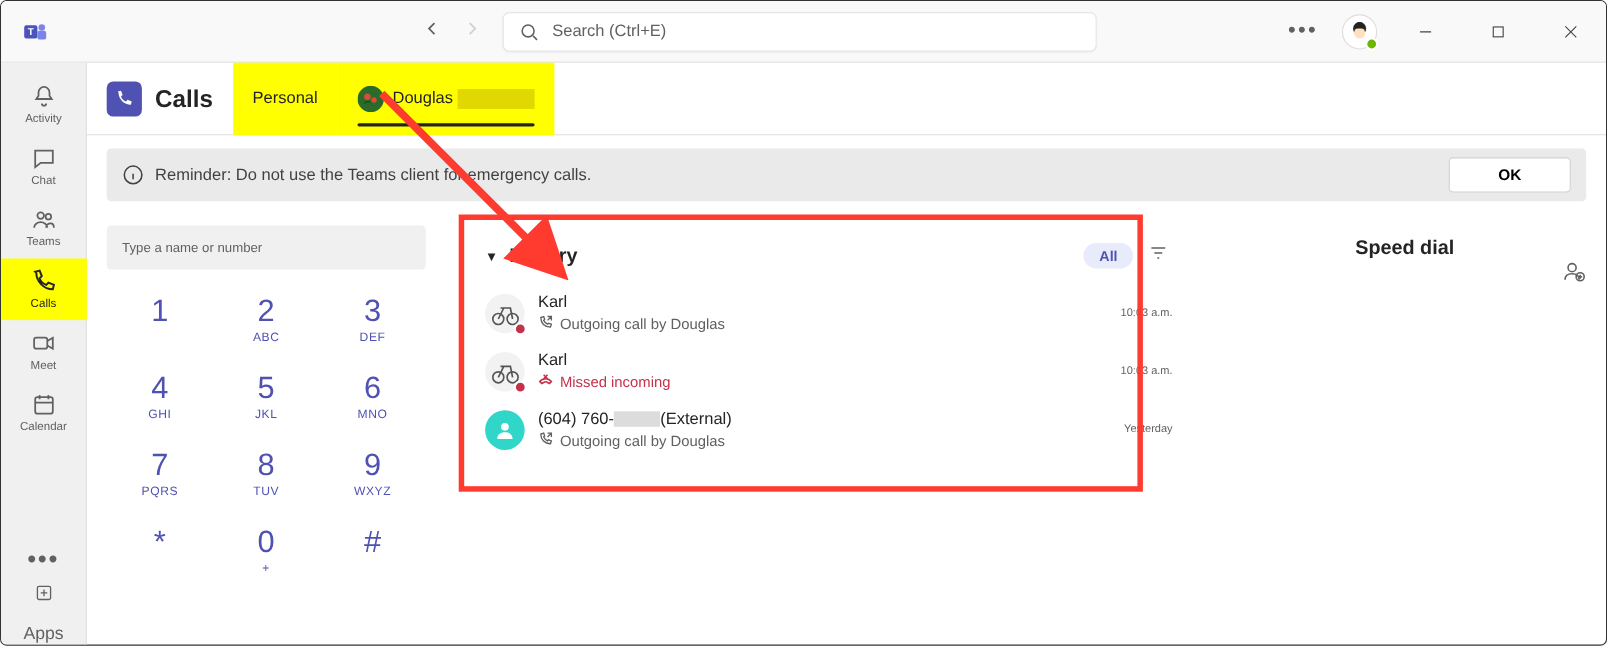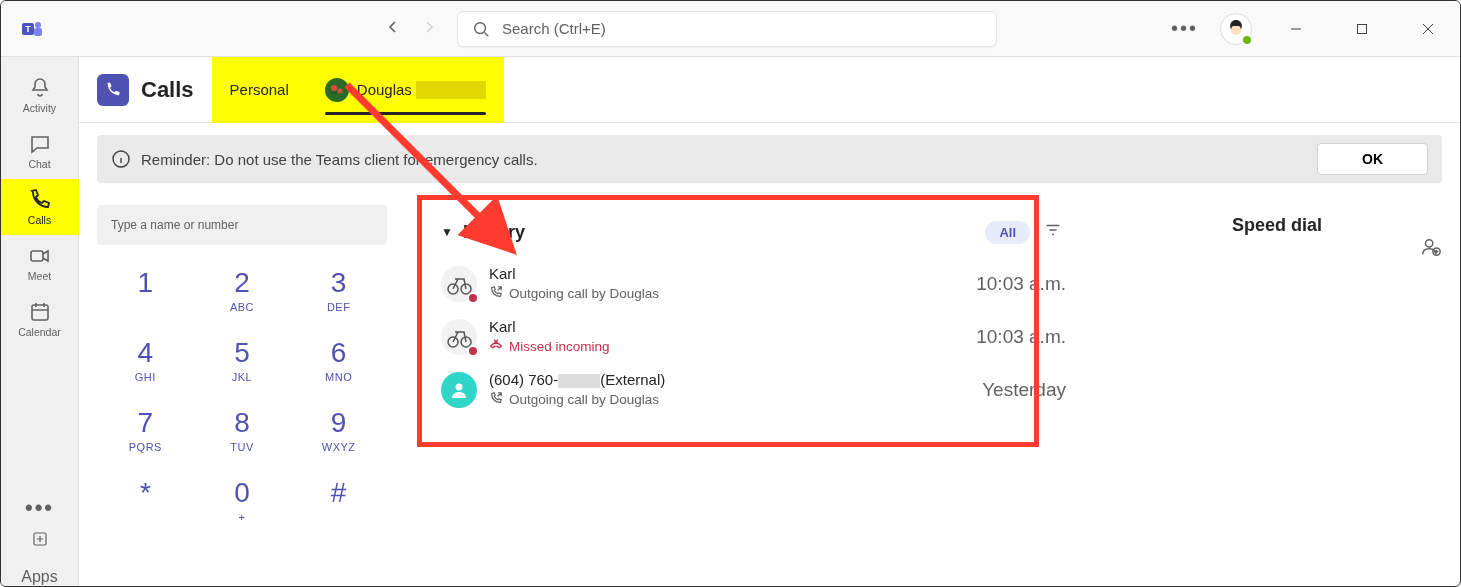--- a/index.html
+++ b/index.html
@@ -73,21 +73,21 @@
   .hava{width:36px;height:36px;border-radius:50%;position:relative;display:flex;align-items:center;justify-content:center;font-size:18px;}
   .hava.bike{background:#f2f2f2;}
   .hava .pres{position:absolute;right:-2px;bottom:-2px;width:12px;height:12px;border:2px solid #fff;border-radius:50%;}
   .hava .pres.busy{background:#c4314b;}
   .hava.ext{background:#30d6c8;color:#fff;}
   .hinfo{flex:1;min-width:0;}
   .hname{font-size:15px;color:#242424;line-height:1.2;}
   .hsub{font-size:13.5px;color:#616161;display:flex;align-items:center;gap:6px;margin-top:2px;}
   .hsub.missed{color:#c4314b;}
   .redacted2{display:inline-block;width:42px;height:14px;background:#dcdcdc;vertical-align:middle;}
-  .htime{font-size:19px;color:#616161;white-space:nowrap;}
+  .htime{font-size:10px;color:#616161;white-space:nowrap;}
 
   .speedcol{width:360px;padding-top:20px;padding-left:30px;}
   .speedhdr{display:flex;align-items:center;flex-direction:column;}
   .speedhdr .t{font-size:18px;font-weight:700;color:#242424;}
   .speedhdr .add{margin-left:auto;color:#616161;cursor:pointer;}
 </style>
 </head>
 <body>
 
 <div class="titlebar">
@@ -150,20 +150,28 @@
       <svg viewBox="0 0 24 24" fill="none" stroke="currentColor" stroke-width="1.6">
           <path d="M12 3a5 5 0 0 0-5 5v3l-2 3h14l-2-3V8a5 5 0 0 0-5-5zM10 18a2 2 0 0 0 4 0"></path>
         </svg>
       <span class="lbl">Activity</span>
     </div>
     <div class="rail-item">
       <svg viewBox="0 0 24 24" fill="none" stroke="currentColor" stroke-width="1.6">
           <path d="M4 5h16v11H9l-5 4V5z"></path>
         </svg>
       <span class="lbl">Chat</span>
+    </div>
+    <div class="rail-item">
+      <svg viewBox="0 0 24 24" fill="none" stroke="currentColor" stroke-width="1.6">
+          <circle cx="9" cy="8" r="3"></circle>
+          <circle cx="16" cy="9" r="2.5"></circle>
+          <path d="M3 19c0-3 3-5 6-5s6 2 6 5M14 19c0-2.5 2-4 4-4s3 1.5 3 4"></path>
+        </svg>
+      <span class="lbl">Teams</span>
     </div>
     <div class="rail-item active">
       <svg viewBox="0 0 24 24" fill="none" stroke="currentColor" stroke-width="1.8">
           <path d="M5 4c0 8 7 15 15 15l1-4-5-2-2 2c-3-1-5-3-6-6l2-2-2-5-4 1z"></path>
         </svg>
       <span class="lbl">Calls</span>
     </div>
     <div class="rail-item">
       <svg viewBox="0 0 24 24" fill="none" stroke="currentColor" stroke-width="1.6">
           <rect x="3" y="7" width="12" height="10" rx="2"></rect>

